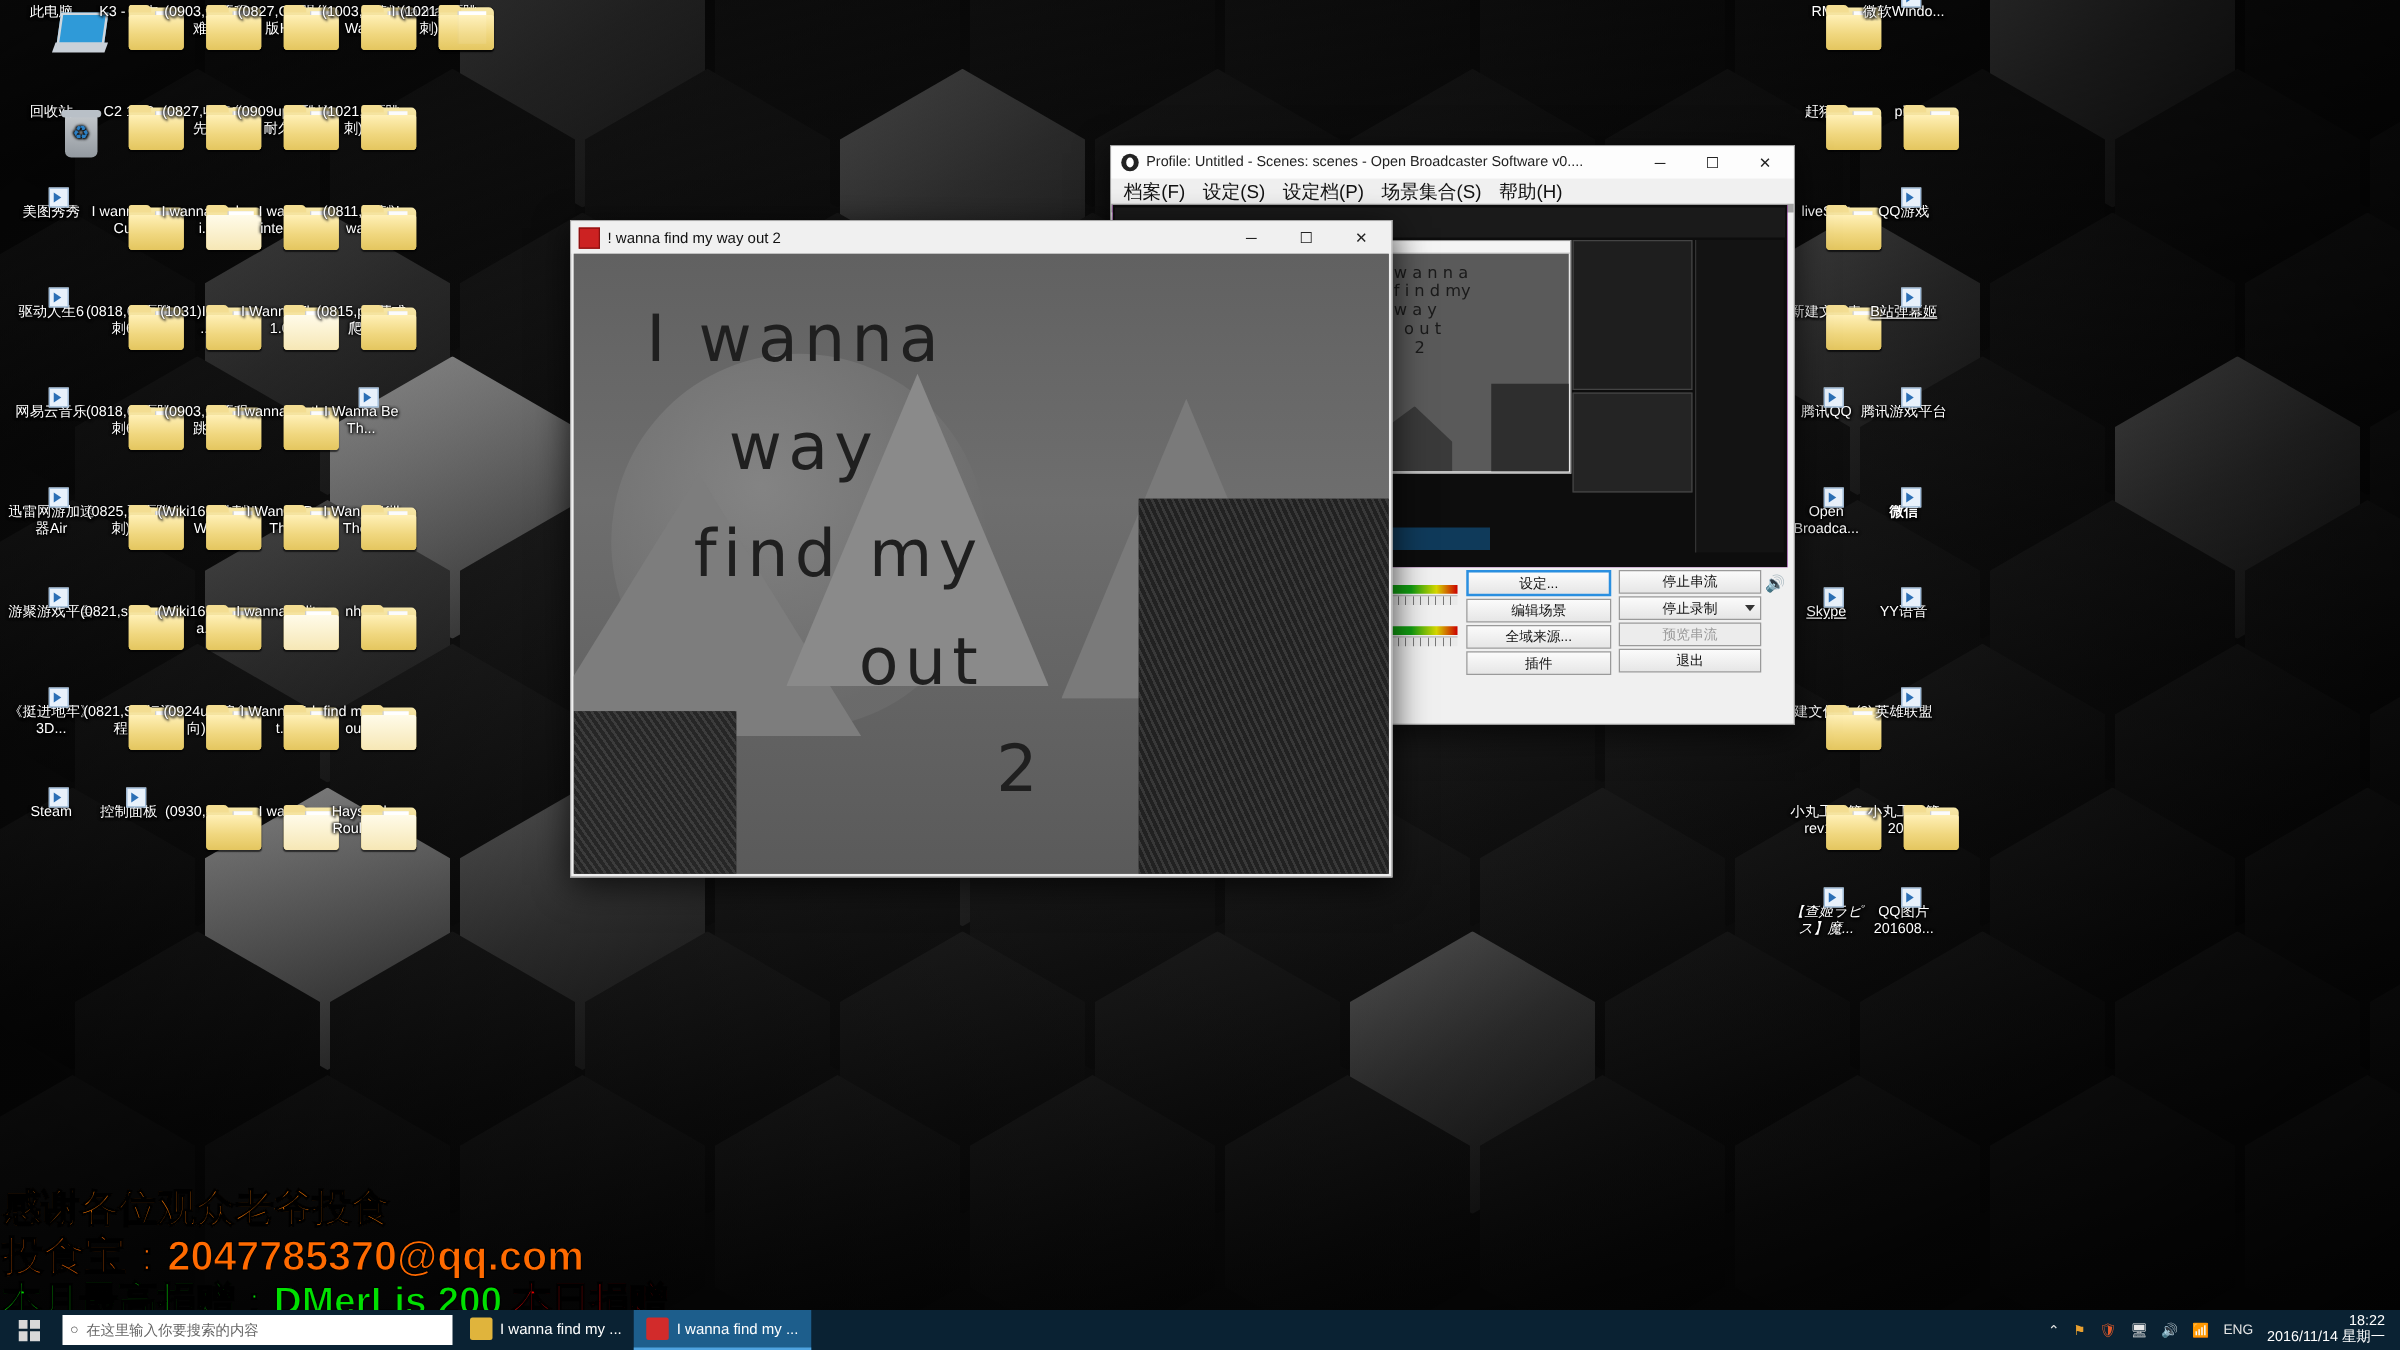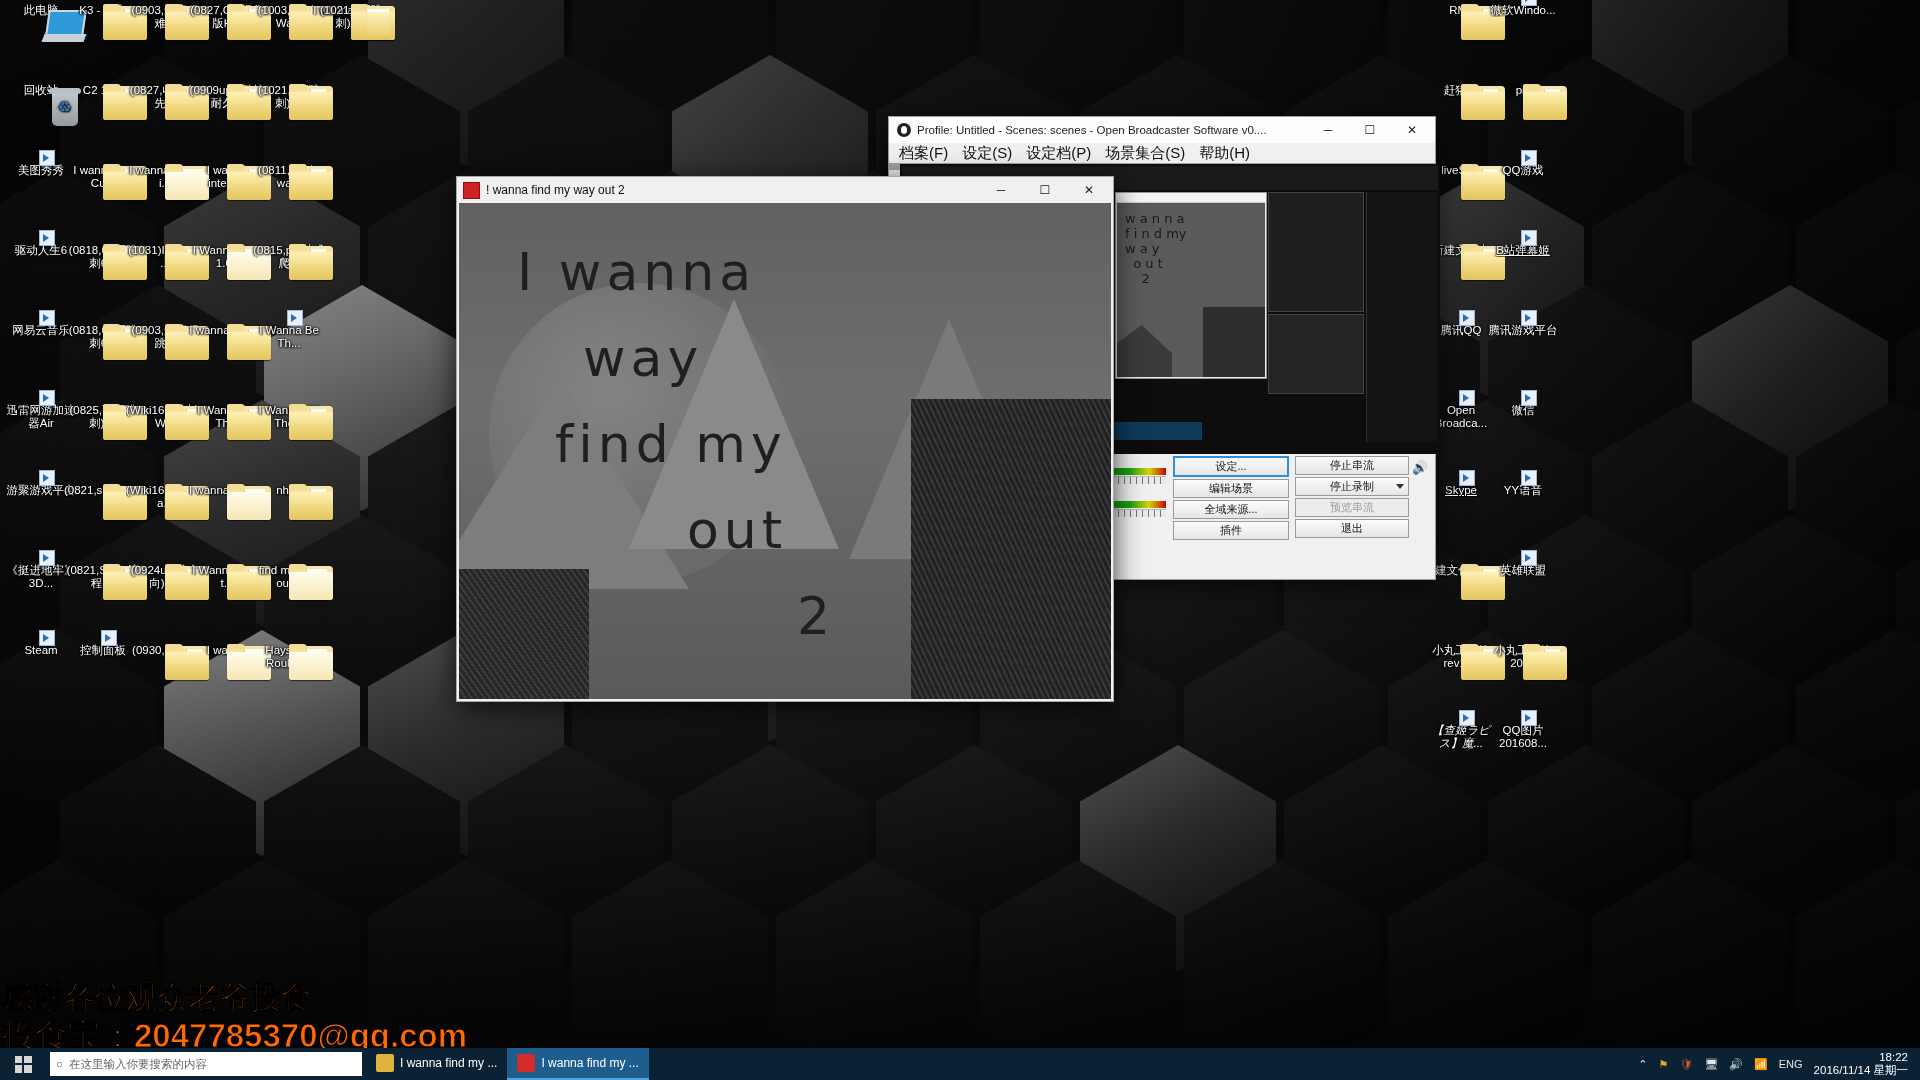--- a/index.html
+++ b/index.html
@@ -58,21 +58,21 @@
   #gamecanvas{position:absolute;left:2px;top:26px;width:652px;height:496px;background:#4a4a4a;overflow:hidden;}
 
   
   #obswin{position:absolute;left:888px;top:116px;width:546px;height:462px;
       background:#f0f0f0;border:1px solid #9e9e9e;box-shadow:0 6px 26px rgba(0,0,0,.7);}
   #obswin .tbar{height:26px;background:#fdfdfd;display:flex;align-items:center;padding:0 2px 0 8px;}
   #obswin .tbar .ttl{font-size:11.5px;color:#222;flex:1;margin-left:6px;white-space:nowrap;overflow:hidden;}
   #obswin .tbar .wbtn{width:42px;height:24px;display:flex;align-items:center;justify-content:center;font-size:12px;color:#222;}
   #obsmenu{height:20px;background:#f0f0f0;display:flex;align-items:center;gap:14px;padding:0 10px;
       font-size:15px;color:#111;border-bottom:7px solid #a3a3a3;}
-  #obspreview{position:absolute;left:11px;top:47px;width:540px;height:290px;background:#d946ef;overflow:hidden;}
+  #obspreview{position:absolute;left:1px;top:47px;width:540px;height:290px;background:#d946ef;overflow:hidden;}
   #obsbottom{position:absolute;left:1px;top:337px;width:540px;height:122px;background:#f0f0f0;
       display:flex;flex-direction:column;}
   .obsmid{display:flex;flex:1;}
   .obscol{display:flex;flex-direction:column;}
   .obslist{width:96px;background:#fff;border:1px solid #b6b6b6;margin:3px;position:relative;}
   .obslist .sel{position:absolute;left:0;right:0;bottom:16px;height:15px;background:#3399ff;}
   .meters{flex:1;padding:3px 4px 0;}
   .meter{height:9px;margin-bottom:2px;display:flex;align-items:flex-end;gap:1px;}
   .meter i{display:block;width:5px;background:#c00000;}
   .mgreen{height:7px;background:linear-gradient(90deg,#12a112 0%,#12a112 78%,#d6d600 90%,#cc0000 100%);margin-bottom:1px;}
@@ -284,21 +284,21 @@
     <div class="dicon" style="left: 64px; top: 0px;"><span class="sq" style="background:linear-gradient(145deg,#2a7ec4,#000000aa);"><span class="shortcut"></span></span><span class="lbl">微软Windo...</span></div>
     <div class="dicon" style="left: 2px; top: 80px;"><span class="folder"><span class="back"></span><span class="tab"></span><span class="page"></span><span class="front"></span></span><span class="lbl">赶猪转</span></div>
     <div class="dicon" style="left: 64px; top: 80px;"><span class="folder"><span class="back"></span><span class="tab"></span><span class="page"></span><span class="front"></span></span><span class="lbl">pic</span></div>
     <div class="dicon" style="left: 2px; top: 160px;"><span class="folder"><span class="back"></span><span class="tab"></span><span class="page"></span><span class="front"></span></span><span class="lbl">liveSplit</span></div>
     <div class="dicon" style="left: 64px; top: 160px;"><span class="sq" style="background:linear-gradient(145deg,#1f9ad6,#000000aa);"><span class="shortcut"></span></span><span class="lbl">QQ游戏</span></div>
     <div class="dicon" style="left: 2px; top: 240px;"><span class="folder"><span class="back"></span><span class="tab"></span><span class="page"></span><span class="front"></span></span><span class="lbl">新建文件夹</span></div>
     <div class="dicon" style="left: 64px; top: 240px; text-decoration: underline;"><span class="sq" style="background:linear-gradient(145deg,#36b4d9,#000000aa);"><span class="shortcut"></span></span><span class="lbl">B站弹幕姬</span></div>
     <div class="dicon" style="left: 2px; top: 320px;"><span class="sq" style="background:linear-gradient(145deg,#1b9ae0,#000000aa);"><span class="shortcut"></span></span><span class="lbl">腾讯QQ</span></div>
     <div class="dicon" style="left: 64px; top: 320px;"><span class="sq" style="background:linear-gradient(145deg,#e8a41a,#000000aa);"><span class="shortcut"></span></span><span class="lbl">腾讯游戏平台</span></div>
     <div class="dicon" style="left: 2px; top: 400px;"><span class="sq" style="background:linear-gradient(145deg,#2b2b2b,#000000aa);"><span class="shortcut"></span></span><span class="lbl">Open Broadca...</span></div>
-    <div class="dicon" style="left: 64px; top: 400px;"><span class="sq" style="background:linear-gradient(145deg,#22b235,#000000aa);"><span class="shortcut"></span></span><span class="lbl">微信</span></div>
+    <div class="dicon" style="left: 64px; top: 400px; font-weight: bold;"><span class="sq" style="background:linear-gradient(145deg,#22b235,#000000aa);"><span class="shortcut"></span></span><span class="lbl">微信</span></div>
     <div class="dicon" style="left: 2px; top: 480px; text-decoration: underline;"><span class="sq" style="background:linear-gradient(145deg,#12a5f0,#000000aa);"><span class="shortcut"></span></span><span class="lbl">Skype</span></div>
     <div class="dicon" style="left: 64px; top: 480px;"><span class="sq" style="background:linear-gradient(145deg,#1fc0e0,#000000aa);"><span class="shortcut"></span></span><span class="lbl">YY语音</span></div>
     <div class="dicon" style="left: 2px; top: 560px;"><span class="folder"><span class="back"></span><span class="tab"></span><span class="page"></span><span class="front"></span></span><span class="lbl">新建文件夹 (2)</span></div>
     <div class="dicon" style="left: 64px; top: 560px;"><span class="sq" style="background:linear-gradient(145deg,#c9a227,#000000aa);"><span class="shortcut"></span></span><span class="lbl">英雄联盟</span></div>
     <div class="dicon" style="left: 2px; top: 640px;"><span class="folder"><span class="back"></span><span class="tab"></span><span class="page"></span><span class="front"></span></span><span class="lbl">小丸工具箱rev194</span></div>
     <div class="dicon" style="left: 64px; top: 640px;"><span class="folder"><span class="back"></span><span class="tab"></span><span class="page"></span><span class="front"></span></span><span class="lbl">小丸工具箱2014</span></div>
     <div class="dicon" style="left: 2px; top: 720px; font-style: italic;"><span class="sq" style="background:linear-gradient(145deg,#d04a6a,#000000aa);"><span class="shortcut"></span></span><span class="lbl">【查姬ラピス】魔...</span></div>
     <div class="dicon" style="left: 64px; top: 720px;"><span class="sq" style="background:linear-gradient(145deg,#e0e0e0,#000000aa);"><span class="shortcut"></span></span><span class="lbl">QQ图片201608...</span></div>
   </div>
 
@@ -439,20 +439,24 @@
       <div style="margin-left:38px;">find my</div>
       <div style="margin-left:170px;">out</div>
       <div style="margin-left:280px;">2</div>
     </div>
   </div>
 </div>
 
 <div id="overlay">
   <div class="ov1">感谢各位观众老爷投食</div>
   <div class="ov2">投食宝：20477853​70@qq.com</div>
+  <div class="ov3">
+    <span class="g">本月最高捐赠：DMerLis 200</span>
+    <span class="r">本日捐赠</span>
+  </div>
 </div>
 
 <div id="taskbar">
   <div id="startbtn">
     <span class="winlogo">
       <i></i>
         <i></i>
         <i></i>
         <i></i>
     </span>

